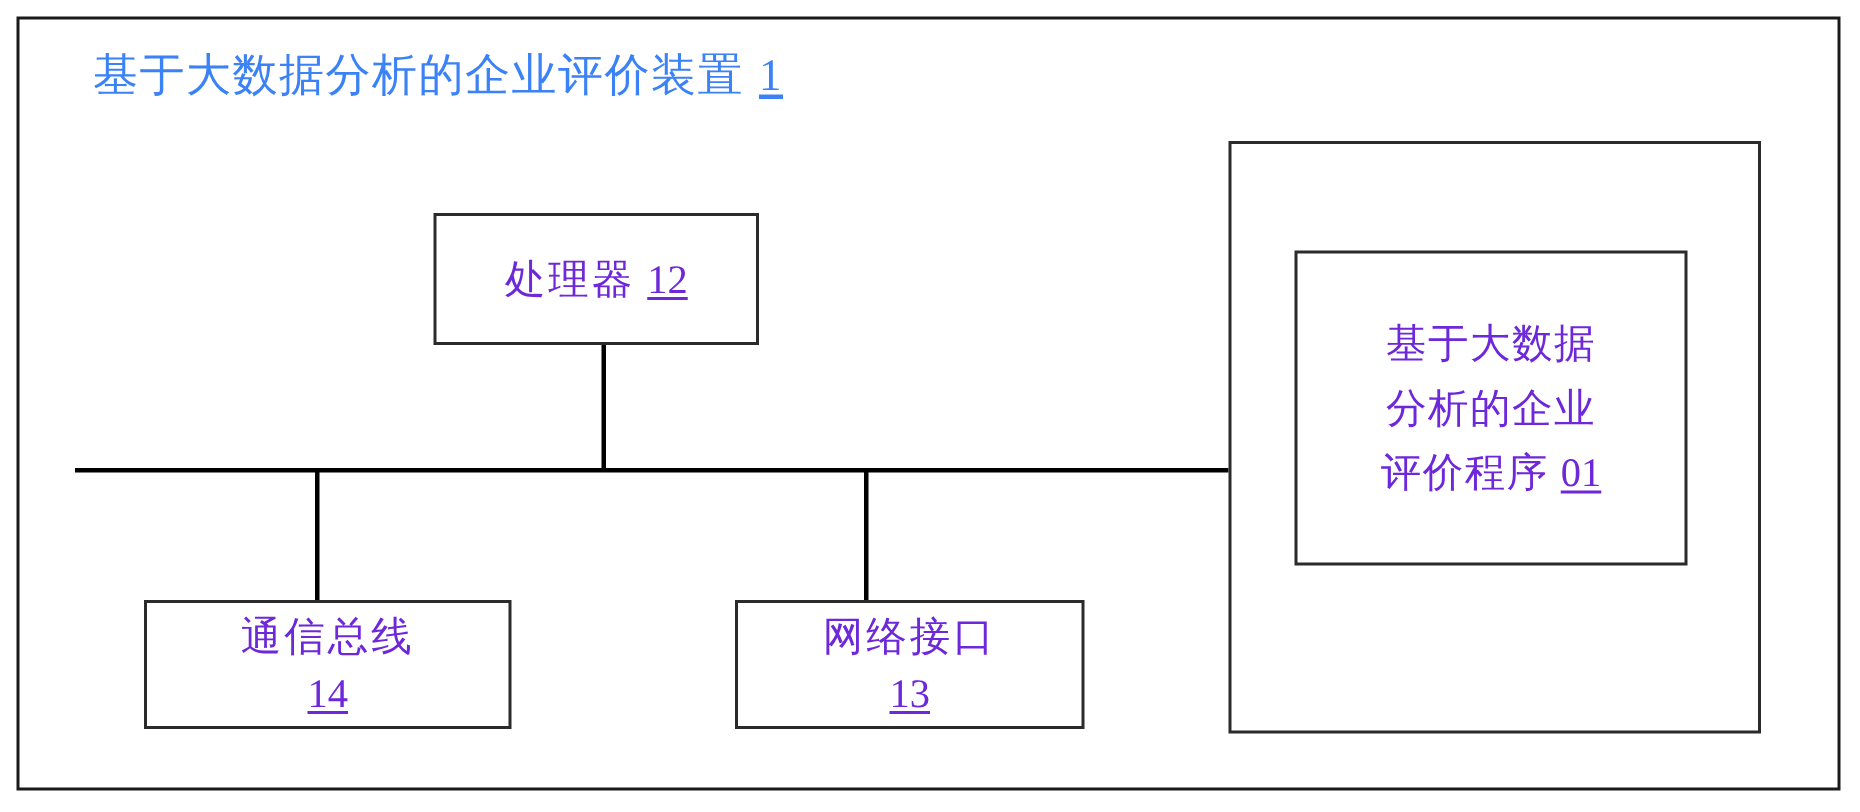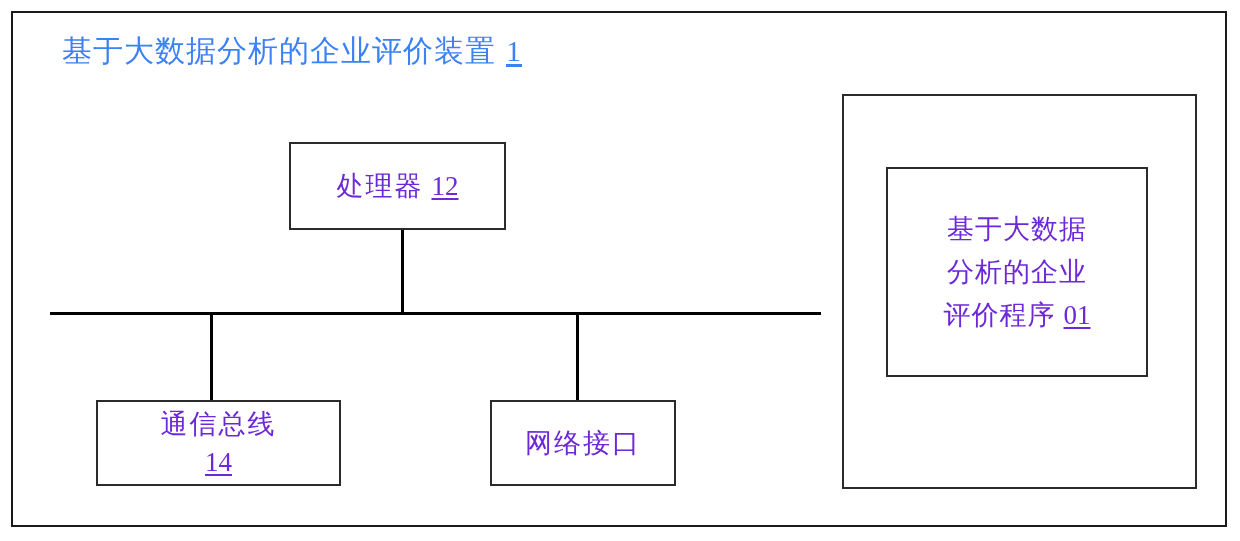--- a/index.html
+++ b/index.html
@@ -88,30 +88,29 @@
   }
   #comm-bus-box {
     left: 96px;
     top: 400px;
     width: 245px;
     height: 86px;
   }
   #network-interface-box {
     left: 490px;
     top: 400px;
-    width: 186px;
+    width: 233px;
     height: 86px;
   }
   #memory-box {
     left: 819px;
     top: 94px;
     width: 355px;
     height: 395px;
     display: block;
-    margin-left: 23px;
   }
   #program-box {
     position: absolute;
     left: 42px;
     top: 71px;
     width: 262px;
     height: 210px;
     box-sizing: border-box;
     border: 2px solid #2b2b2b;
     background: #ffffff;
@@ -182,21 +181,21 @@
   </div>
 
   <div class="comp-box" id="comm-bus-box">
     <div class="comp-label">
       <span>通信总线</span><span class="ref-num block">14</span>
     </div>
   </div>
 
   <div class="comp-box" id="network-interface-box">
     <div class="comp-label">
-      <span>网络接口</span>
+      <span>网络接口</span><span class="ref-num block">13</span>
     </div>
   </div>
 
   <div class="comp-box" id="memory-box">
 
     <div id="program-box">
       <div class="comp-label">
         <span>基于大数据</span><br>
         <span>分析的企业</span><br>
         <span>评价程序</span><span class="ref-num">01</span>

